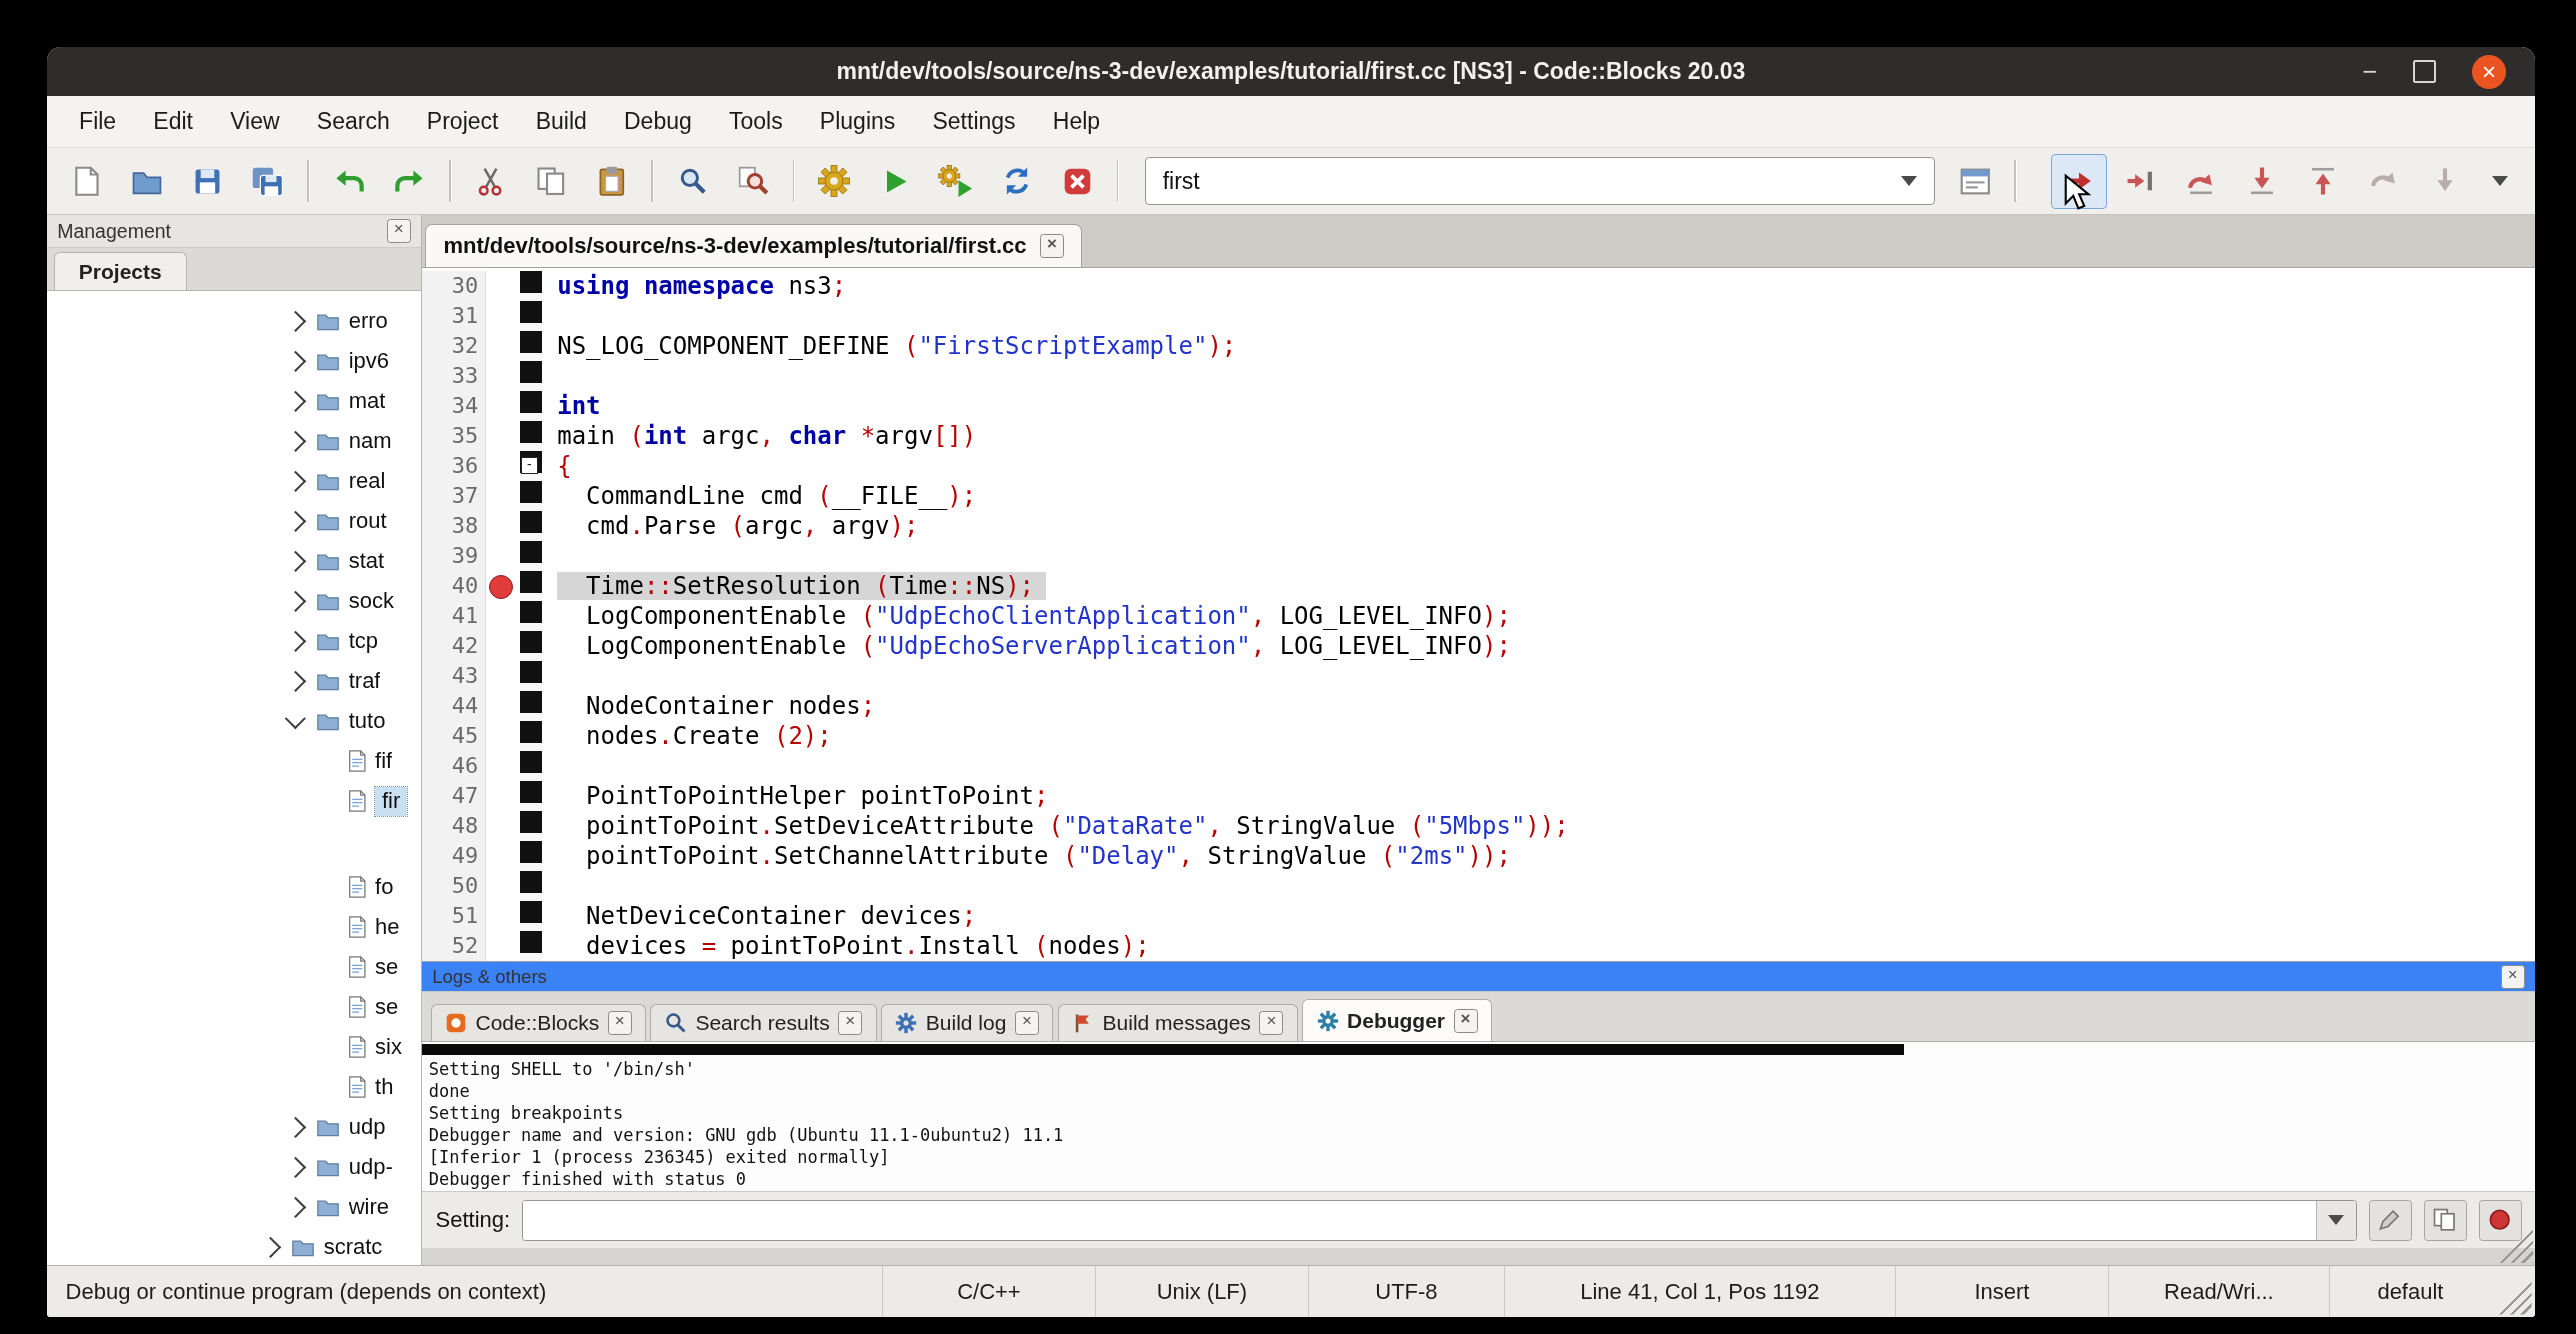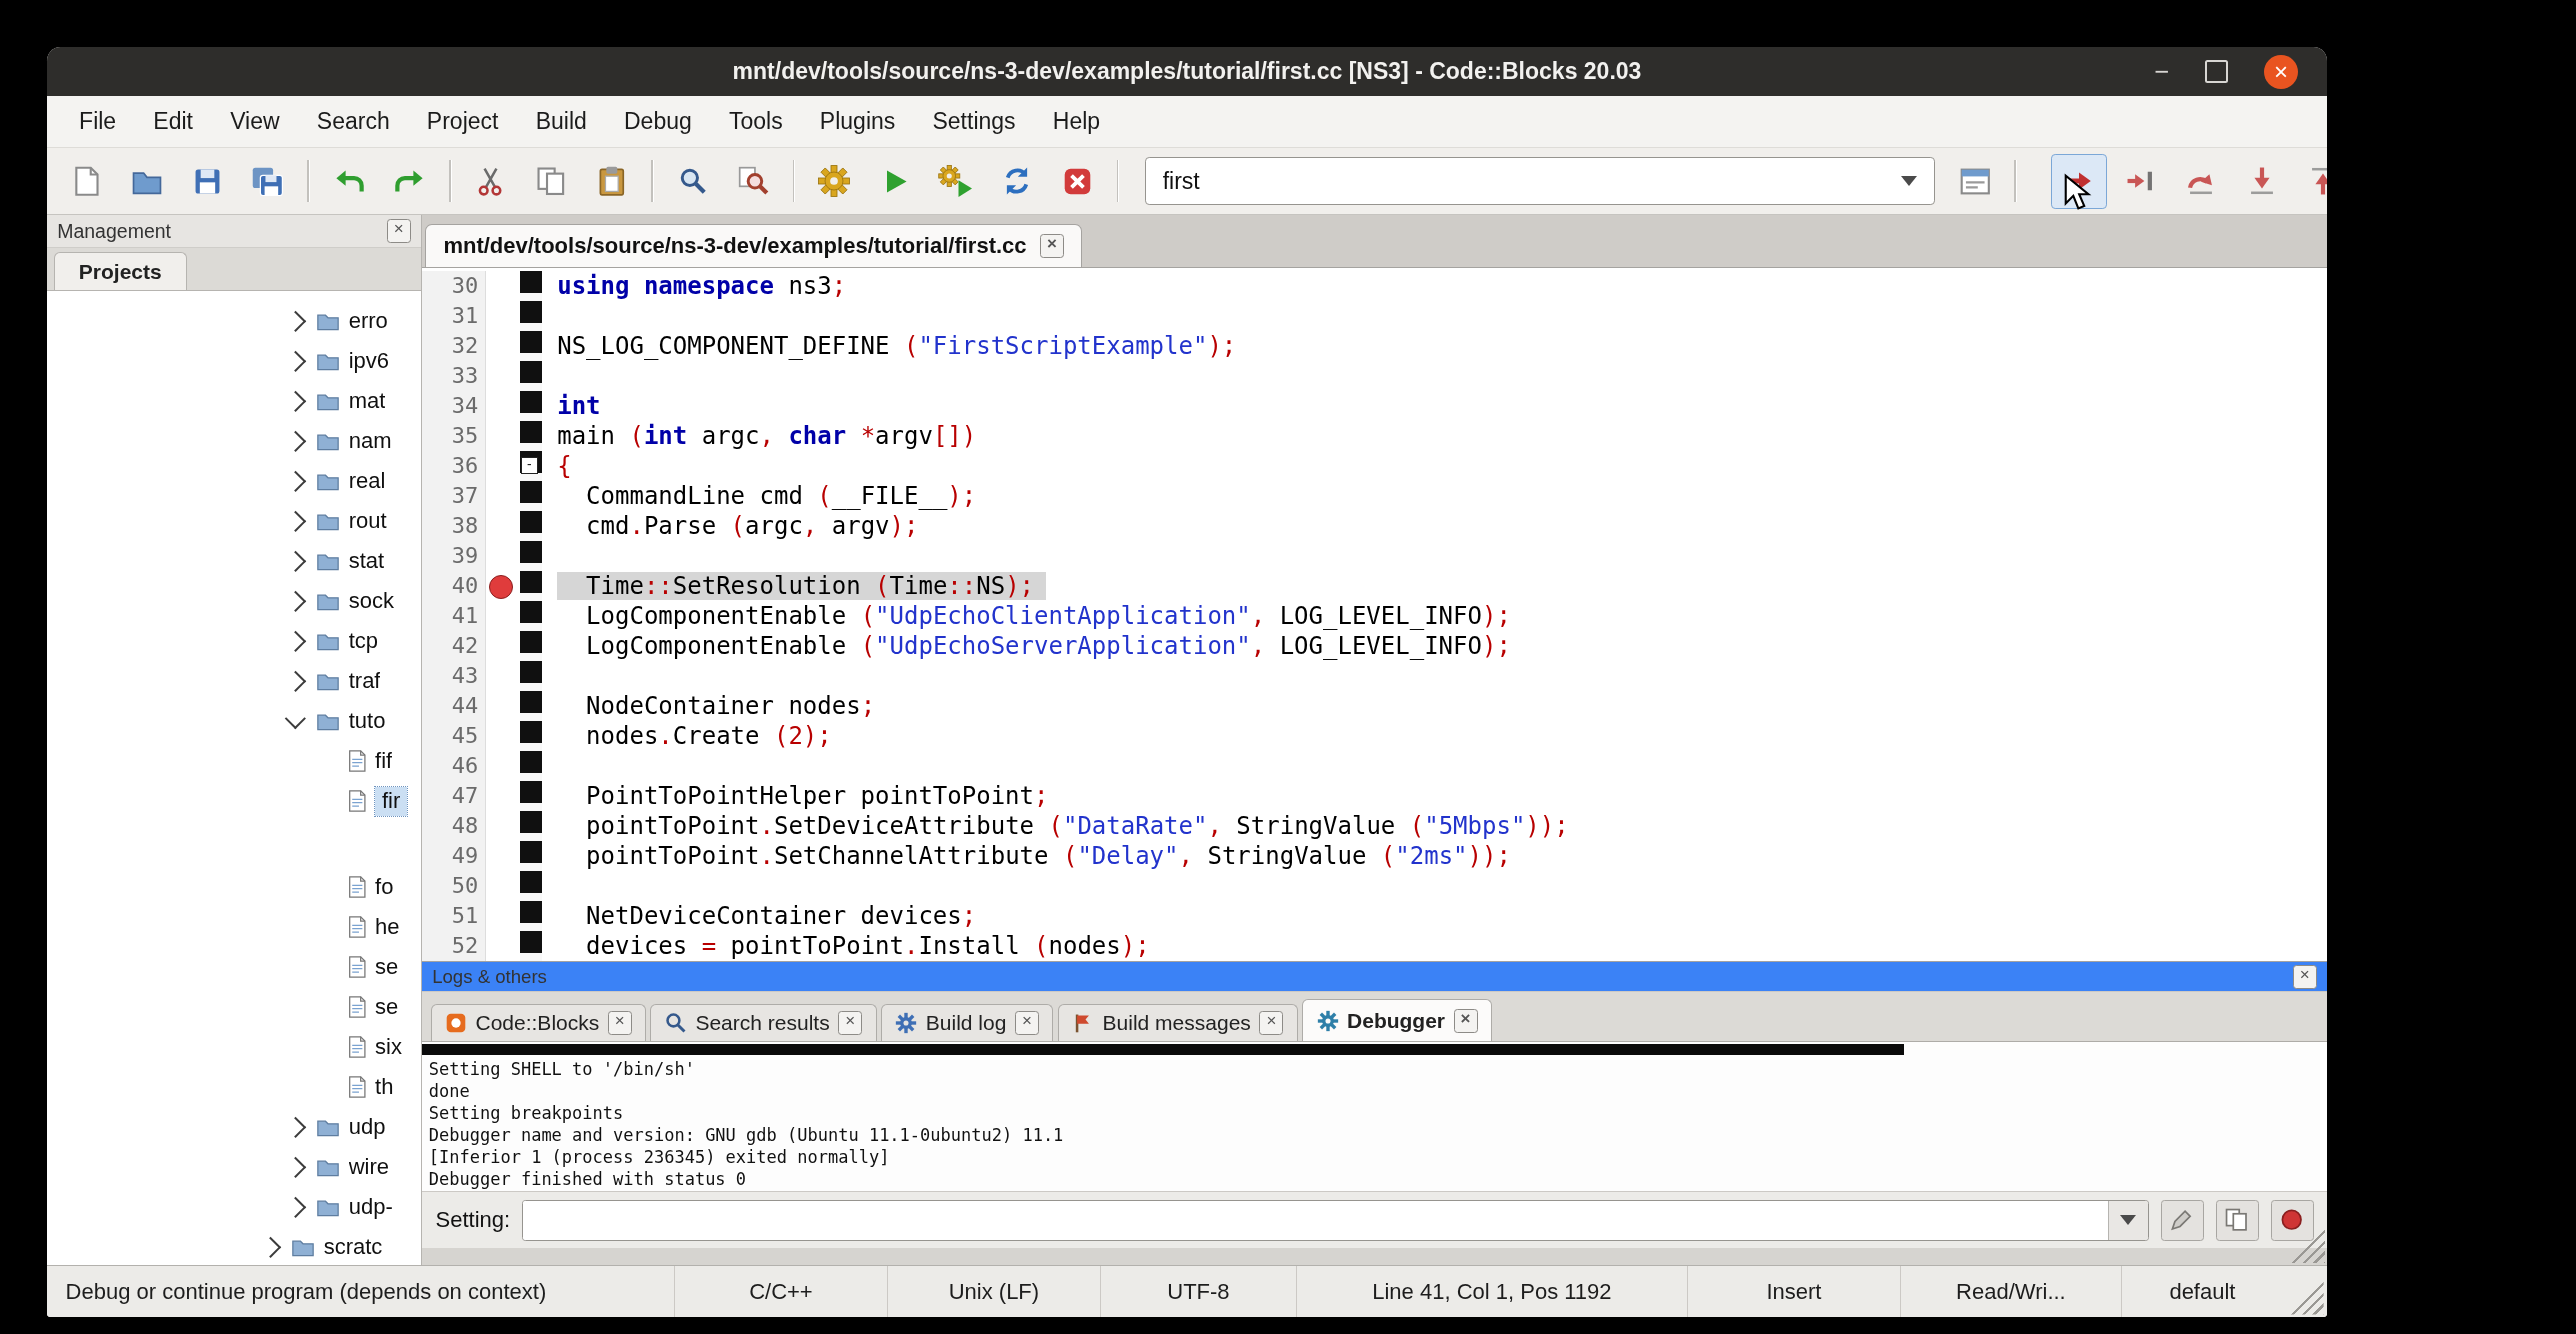--- a/index.html
+++ b/index.html
@@ -1,18 +1,18 @@
 <!DOCTYPE html>
 <html style="font-size:13.5px"><head>
 <meta charset="utf-8">
 <style>
   html,body{margin:0;padding:0;}
   body{width:2576px;height:1335px;background:#000;position:relative;
        font-family:"Liberation Sans","DejaVu Sans",sans-serif;overflow:hidden;}
-  .window{position:absolute;left:47px;top:47px;width:2280px;height:1270px;
+  .window{position:absolute;left:47px;top:47px;width:2488px;height:1270px;
           background:#efedea;border-radius:13.5px 13.5px 3.4px 3.4px;overflow:hidden;
           display:flex;flex-direction:column;box-shadow:0 0 51px rgba(0,0,0,.65);}
   
   .titlebar{height:49px;background:#2e2d2b;color:#f2f1ef;position:relative;flex:none;}
   .titlebar .title{position:absolute;left:0;right:0;top:0;bottom:0;display:flex;
                    align-items:center;justify-content:center;font-weight:bold;font-size:23px;}
   .wctrls{position:absolute;right:29px;top:0;height:100%;display:flex;align-items:center;gap:36px;z-index:2;}
   .wmin{color:#d8d6d3;font-size:25.4px;line-height:25.4px;}
   .wmax{width:18.6px;height:18.6px;border:2.5px solid #d8d6d3;border-radius:2.5px;}
   .wclose{width:34px;height:34px;border-radius:50%;background:#e95420;color:#fff;
@@ -538,30 +538,30 @@
             </span>
             <span class="lbl">udp</span>
           </div>
           <div class="trow" style="padding-left: 241px;">
             <span class="chev right"></span>
             <span class="ticon">
               <svg width="24" height="20.3" viewBox="0 0 28 24">
                 <path d="M2 5h9l3 3h12v14H2z" fill="#8fb0d4" stroke="#5e7da0" stroke-width="1.5"></path>
               </svg>
             </span>
+            <span class="lbl">udp-</span>
+          </div>
+          <div class="trow" style="padding-left: 241px;">
+            <span class="chev right"></span>
+            <span class="ticon">
+              <svg width="24" height="20.3" viewBox="0 0 28 24">
+                <path d="M2 5h9l3 3h12v14H2z" fill="#8fb0d4" stroke="#5e7da0" stroke-width="1.5"></path>
+              </svg>
+            </span>
             <span class="lbl">wire</span>
-          </div>
-          <div class="trow" style="padding-left: 241px;">
-            <span class="chev right"></span>
-            <span class="ticon">
-              <svg width="24" height="20.3" viewBox="0 0 28 24">
-                <path d="M2 5h9l3 3h12v14H2z" fill="#8fb0d4" stroke="#5e7da0" stroke-width="1.5"></path>
-              </svg>
-            </span>
-            <span class="lbl">udp-</span>
           </div>
           <div class="trow" style="padding-left: 216px;">
             <span class="chev right"></span>
             <span class="ticon">
               <svg width="24" height="20.3" viewBox="0 0 28 24">
                 <path d="M2 5h9l3 3h12v14H2z" fill="#8fb0d4" stroke="#5e7da0" stroke-width="1.5"></path>
               </svg>
             </span>
             <span class="lbl">scratc</span>
           </div>

